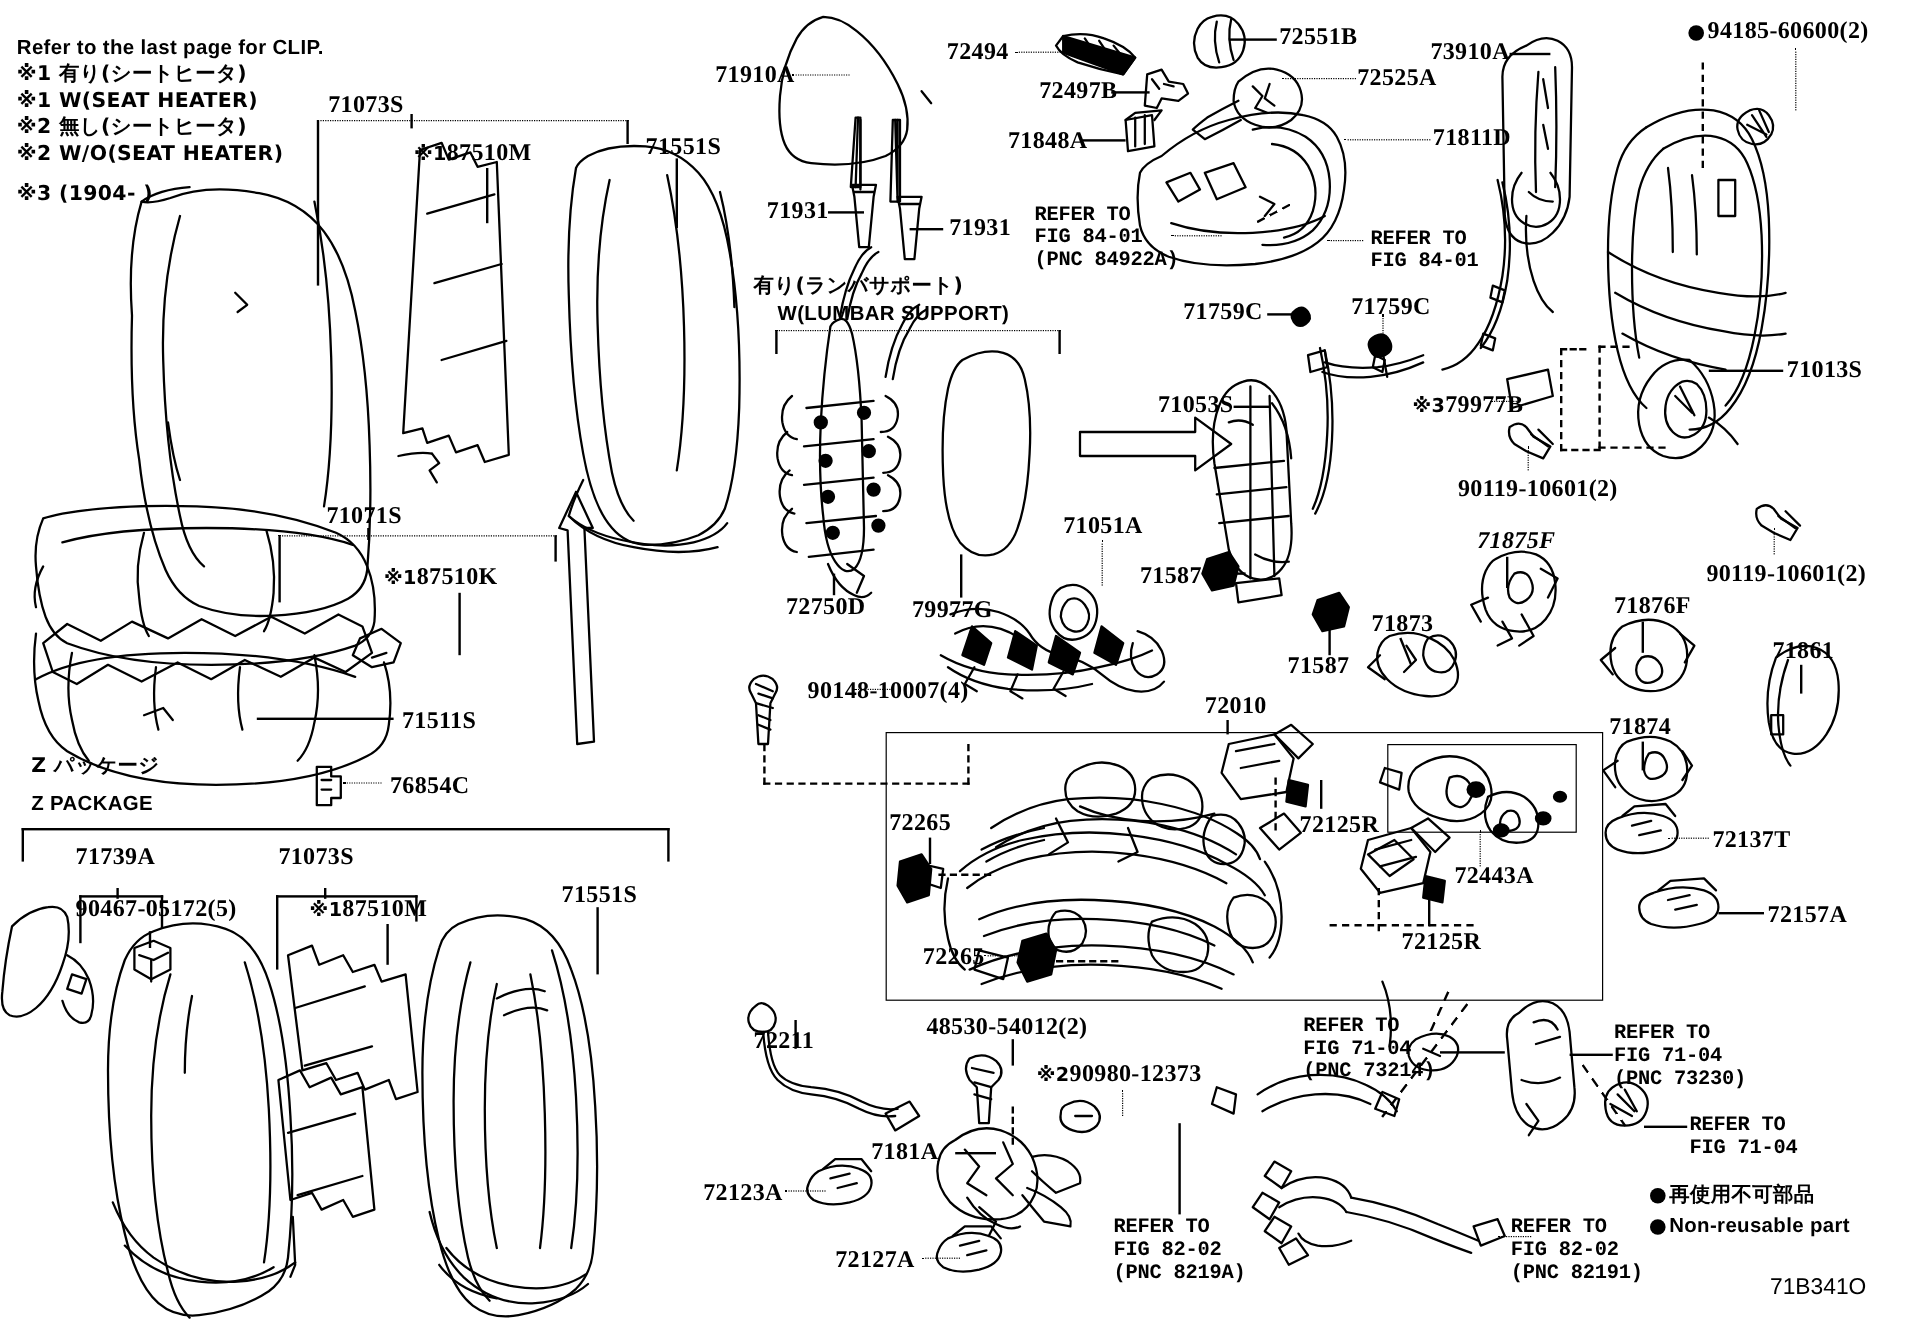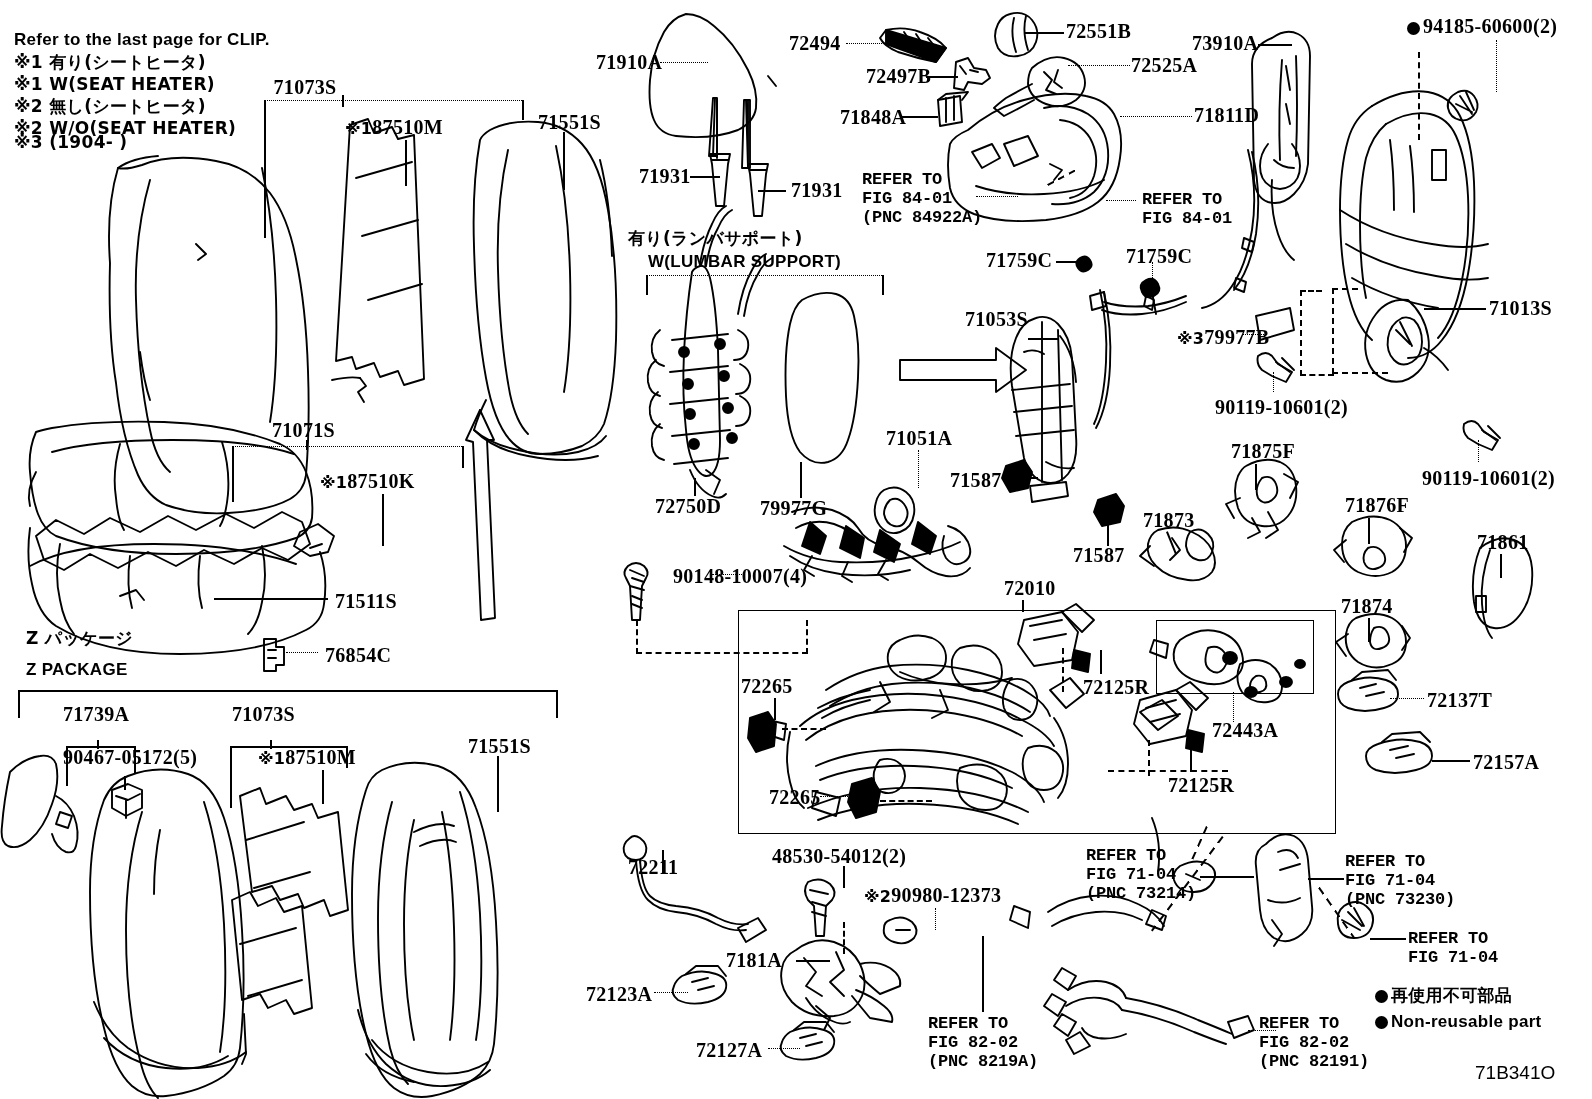--- a/index.html
+++ b/index.html
@@ -488,21 +488,21 @@
 <div class="dot-h" style="left:976px;top:196px;width:42px;"></div>
 <div class="dash-v" style="left:1300px;top:290px;height:86px;"></div>
 <div class="dash-h" style="left:1300px;top:374px;width:34px;"></div>
 <div class="dash-h" style="left:1300px;top:290px;width:22px;"></div>
 
 <div class="lbl note" style="left:14px;top:30px;">Refer to the last page for CLIP.</div>
 <div class="lbl note-jp" style="left:14px;top:52px;">※1 有り(シートヒータ)</div>
 <div class="lbl note-jp" style="left:14px;top:74px;">※1 W(SEAT HEATER)</div>
 <div class="lbl note-jp" style="left:14px;top:96px;">※2 無し(シートヒータ)</div>
 <div class="lbl note-jp" style="left:14px;top:118px;">※2 W/O(SEAT HEATER)</div>
-<div class="lbl note-jp" style="left:14px;top:132px;">※3 (1904-      )</div>
+<div class="lbl note-jp" style="left:14px;top:152px;">※3 (1904-      )</div>
 
 <div class="lbl note-jp" style="left:26px;top:628px;">Z パッケージ</div>
 <div class="lbl note" style="left:26px;top:660px;">Z PACKAGE</div>
 
 <div class="lbl note-jp" style="left:628px;top:228px;">有り(ランバサポート)</div>
 <div class="lbl note" style="left:648px;top:252px;">W(LUMBAR SUPPORT)</div>
 
 <div class="lbl" style="left:1375px;top:984px;font-family:'DejaVu Sans',sans-serif;font-size:17px;font-weight:700;"><span class="bullet"></span><span>再使用不可部品</span></div>
 <div class="lbl" style="left:1375px;top:1012px;font-family:'Liberation Sans',sans-serif;font-size:17px;font-weight:700;"><span class="bullet"></span><span>Non-reusable part</span></div>
 
@@ -529,30 +529,30 @@
       <div class="lbl pn" style="left: 840px; top: 107px;"><span>71848A</span></div>
       <div class="lbl pn" style="left: 1066px; top: 21px;"><span>72551B</span></div>
       <div class="lbl pn" style="left: 1131px; top: 55px;"><span>72525A</span></div>
       <div class="lbl pn" style="left: 1192px; top: 33px;"><span>73910A</span></div>
       <div class="lbl pn" style="left: 1194px; top: 105px;"><span>71811D</span></div>
       <div class="lbl pn" style="left: 1407px; top: 16px;"><span class="bullet"></span><span>94185-60600(2)</span></div>
       <div class="lbl pn" style="left: 1489px; top: 298px;"><span>71013S</span></div>
       <div class="lbl pn" style="left: 986px; top: 250px;"><span>71759C</span></div>
       <div class="lbl pn" style="left: 1126px; top: 246px;"><span>71759C</span></div>
       <div class="lbl pn" style="left: 1177px; top: 327px;"><span style="font-family:'DejaVu Sans',sans-serif;font-size:16px;">※3</span><span>79977B</span></div>
-      <div class="lbl pn" style="left: 965px; top: 309px;"><span>71053S</span></div>
+      <div class="lbl pn" style="left: 965px; top: 327px;"><span>71053S</span></div>
       <div class="lbl pn" style="left: 1215px; top: 397px;"><span>90119-10601(2)</span></div>
       <div class="lbl pn" style="left: 1422px; top: 468px;"><span>90119-10601(2)</span></div>
       <div class="lbl pn" style="left: 655px; top: 496px;"><span>72750D</span></div>
       <div class="lbl pn" style="left: 760px; top: 498px;"><span>79977G</span></div>
       <div class="lbl pn" style="left: 886px; top: 428px;"><span>71051A</span></div>
       <div class="lbl pn" style="left: 950px; top: 470px;"><span>71587</span></div>
       <div class="lbl pn" style="left: 1073px; top: 545px;"><span>71587</span></div>
       <div class="lbl pn" style="left: 1143px; top: 510px;"><span>71873</span></div>
-      <div class="lbl pn" style="left: 1231px; top: 441px;"><span>71875F</span></div>
+      <div class="lbl pn" style="left: 1231px; top: 441px; font-style: italic;"><span>71875F</span></div>
       <div class="lbl pn" style="left: 1345px; top: 495px;"><span>71876F</span></div>
       <div class="lbl pn" style="left: 1477px; top: 532px;"><span>71861</span></div>
       <div class="lbl pn" style="left: 1341px; top: 596px;"><span>71874</span></div>
       <div class="lbl pn" style="left: 1427px; top: 690px;"><span>72137T</span></div>
       <div class="lbl pn" style="left: 1473px; top: 752px;"><span>72157A</span></div>
       <div class="lbl pn" style="left: 1004px; top: 578px;"><span>72010</span></div>
       <div class="lbl pn" style="left: 673px; top: 566px;"><span>90148-10007(4)</span></div>
       <div class="lbl pn" style="left: 741px; top: 676px;"><span>72265</span></div>
       <div class="lbl pn" style="left: 769px; top: 787px;"><span>72265</span></div>
       <div class="lbl pn" style="left: 1083px; top: 677px;"><span>72125R</span></div>

